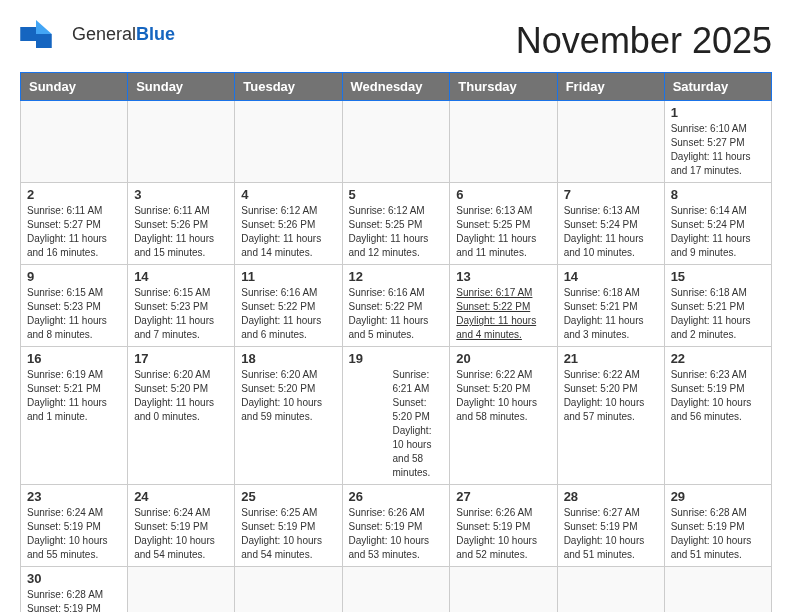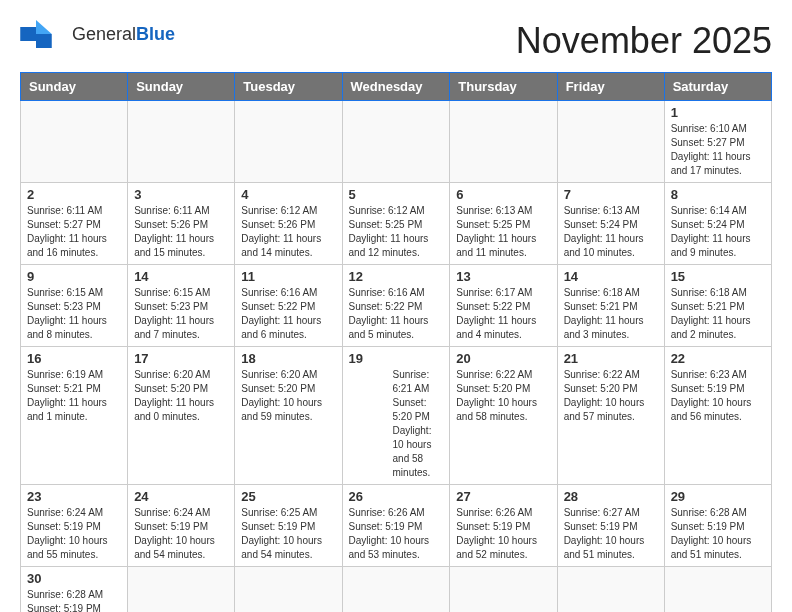--- a/index.html
+++ b/index.html
@@ -208,21 +208,21 @@
         </td>
         <td>
           <span class="day-number">12</span>
           <div class="day-info" style="white-space: pre-line;">Sunrise: 6:16 AM
 Sunset: 5:22 PM
 Daylight: 11 hours
 and 5 minutes.</div>
         </td>
         <td>
           <span class="day-number">13</span>
-          <div class="day-info" style="white-space: pre-line;">Sunrise: 6:17 AM
+          <div class="day-info" style="white-space: pre-line; text-decoration: underline;">Sunrise: 6:17 AM
 Sunset: 5:22 PM
 Daylight: 11 hours
 and 4 minutes.</div>
         </td>
         <td>
           <span class="day-number">14</span>
           <div class="day-info" style="white-space: pre-line;">Sunrise: 6:18 AM
 Sunset: 5:21 PM
 Daylight: 11 hours
 and 3 minutes.</div>

